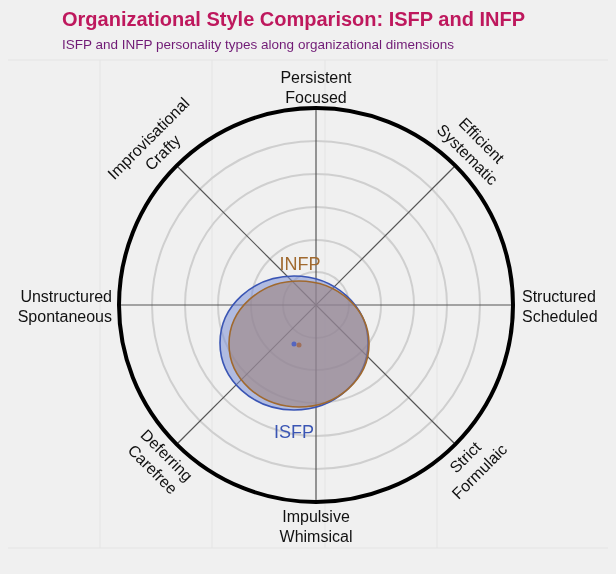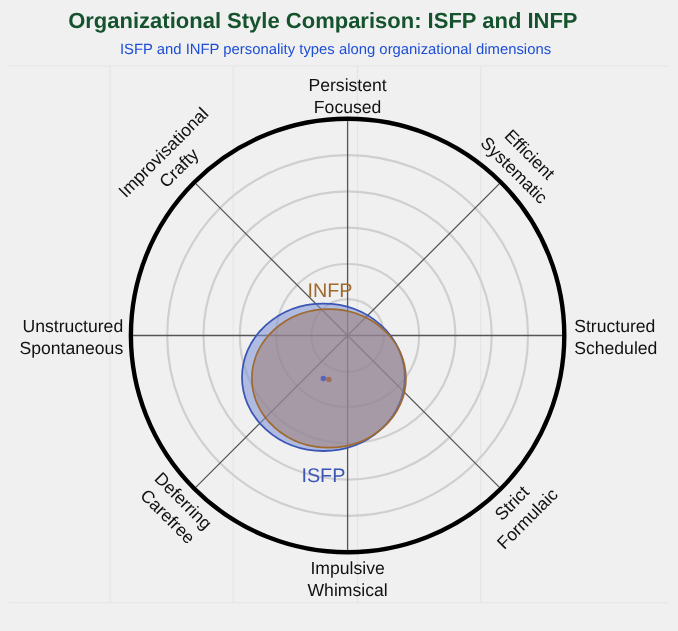--- a/index.html
+++ b/index.html
@@ -1,18 +1,18 @@
 <!DOCTYPE html>
 <html><head>
 <meta charset="utf-8">
 <style>
   html, body { margin: 0; padding: 0; }
   body { width: 616px; height: 574px; background: #f0f0f0; font-family: "Liberation Sans", sans-serif; position: relative; overflow: hidden; }
-  .title { position: absolute; left: 62px; top: 8px; font-size: 20px; font-weight: bold; color: #14532d; white-space: nowrap; }
-  .subtitle { position: absolute; left: 62px; top: 37px; font-size: 13.5px; color: #1d4ed8; white-space: nowrap; margin-left: 47px; }
+  .title { position: absolute; left: 62px; top: 8px; font-size: 20px; font-weight: bold; color: #be185d; white-space: nowrap; }
+  .subtitle { position: absolute; left: 62px; top: 37px; font-size: 13.5px; color: #701a75; white-space: nowrap; }
   svg { position: absolute; left: 0; top: 0; }
   .axis-label { font-family: "Liberation Sans", sans-serif; font-size: 16px; fill: #111; }
   .series-label { font-family: "Liberation Sans", sans-serif; font-size: 18px; }
 </style>
 </head>
 <body>
 
 <div class="title">Organizational Style Comparison: ISFP and INFP</div>
 <div class="subtitle">ISFP and INFP personality types along organizational dimensions</div>
 

